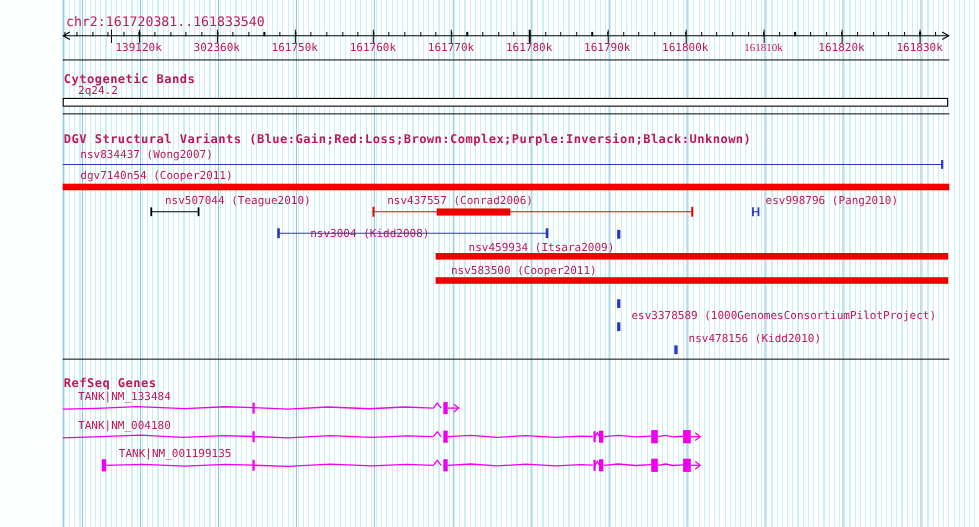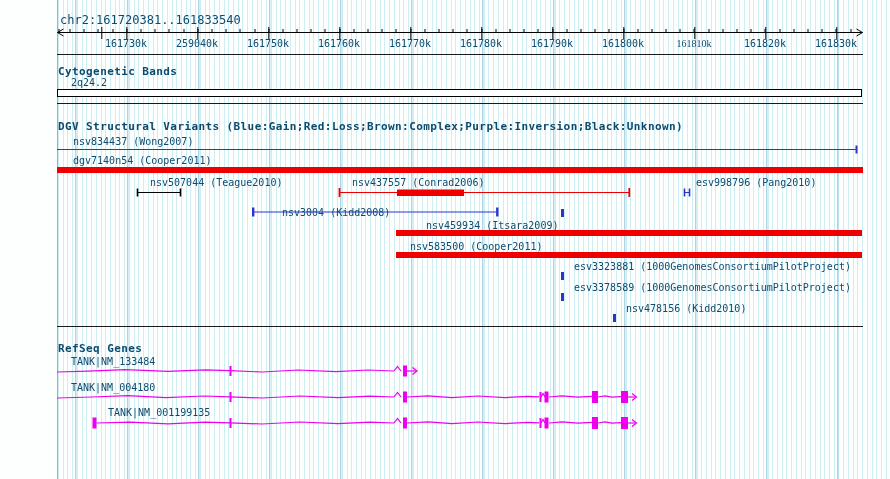--- a/index.html
+++ b/index.html
@@ -1,17 +1,17 @@
 <!DOCTYPE html>
 <html><head>
 <meta charset="utf-8">
 <style>
   html,body{margin:0;padding:0;}
   .page{position:relative;width:890px;height:479px;background:#fdfffe;overflow:hidden;
-        font-family:"DejaVu Sans Mono","Liberation Mono",monospace;color:#0c4a6e;}
+        font-family:"DejaVu Sans Mono","Liberation Mono",monospace;color:#be185d;}
   .grid{position:absolute;left:57px;top:0;width:833px;height:479px;
         border-left:1px solid #7fbeda;
         background-image:
           repeating-linear-gradient(90deg,#8cc3dc 0 1px,transparent 1px 70.97px),
           repeating-linear-gradient(90deg,#cfeef3 0 1px,transparent 1px 4.73px);
         background-position:69.3px 0,0 0;}
   .lbl{position:absolute;font-size:10px;line-height:11px;white-space:pre;padding-left:13px;}
   .hdr{position:absolute;font-size:11px;line-height:12px;font-weight:bold;letter-spacing:0.4px;white-space:pre;}
   .big{position:absolute;font-size:12px;line-height:13px;white-space:pre;}
   .rlbl{position:absolute;top:38px;width:52px;text-align:center;font-size:10px;line-height:11px;}
@@ -30,22 +30,22 @@
 </head>
 <body>
 
 <div class="page">
   <div class="grid"></div>
 
   <div class="big" style="left:60px;top:14px;">chr2:161720381..161833540</div>
   <div class="ticks-minor"></div>
   <div class="ticks-major"></div>
 
-  <div class="rlbl" style="left:100px;">161730k</div>
-  <div class="rlbl" style="left:171px;">259040k</div>
+  <div class="rlbl" style="left:100px;">139120k</div>
+  <div class="rlbl" style="left:171px;">302360k</div>
   <div class="rlbl" style="left:242px;">161750k</div>
   <div class="rlbl" style="left:313px;">161760k</div>
   <div class="rlbl" style="left:384px;text-align:center;">161770k</div>
   <div class="rlbl" style="left:455px;">161780k</div>
   <div class="rlbl" style="left:526px;">161790k</div>
   <div class="rlbl" style="left:597px;">161800k</div>
   <div class="rlbl" style="left:668px;font-family:Liberation Serif, serif;">161810k</div>
   <div class="rlbl" style="left:739px;">161820k</div>
   <div class="rlbl" style="left:810px;">161830k</div>
 
@@ -59,21 +59,20 @@
   <div class="hdr" style="left:58px;top:121px;">DGV Structural Variants (Blue:Gain;Red:Loss;Brown:Complex;Purple:Inversion;Black:Unknown)</div>
 
   <div class="lbl" style="left:60px;top:136px;text-align:right;">nsv834437 (Wong2007)</div>
   <div class="lbl" style="left:60px;top:155px;">dgv7140n54 (Cooper2011)</div>
   <div class="lbl" style="left:137px;top:177px;">nsv507044 (Teague2010)</div>
   <div class="lbl" style="left:339px;top:177px;">nsv437557 (Conrad2006)</div>
   <div class="lbl" style="left:683px;top:177px;">esv998796 (Pang2010)</div>
   <div class="lbl" style="left:253px;top:207px;margin-left:16px;">nsv3004 (Kidd2008)</div>
   <div class="lbl" style="left:413px;top:220px;">nsv459934 (Itsara2009)</div>
   <div class="lbl" style="left:397px;top:241px;">nsv583500 (Cooper2011)</div>
-  <div class="lbl" style="left:561px;top:261px;">esv3323881 (1000GenomesConsortiumPilotProject)</div>
   <div class="lbl" style="left:561px;top:282px;">esv3378589 (1000GenomesConsortiumPilotProject)</div>
   <div class="lbl" style="left:613px;top:303px;">nsv478156 (Kidd2010)</div>
 
   <div class="bar-red" style="left:57px;top:167px;width:806px;"></div>
   <div class="bar-red" style="left:396px;top:230px;width:466px;"></div>
   <div class="bar-red" style="left:396px;top:252px;width:466px;"></div>
 
   <div class="tick-blue" style="left:561px;top:209px;"></div>
   <div class="tick-blue" style="left:561px;top:272px;"></div>
   <div class="tick-blue" style="left:561px;top:293px;"></div>

